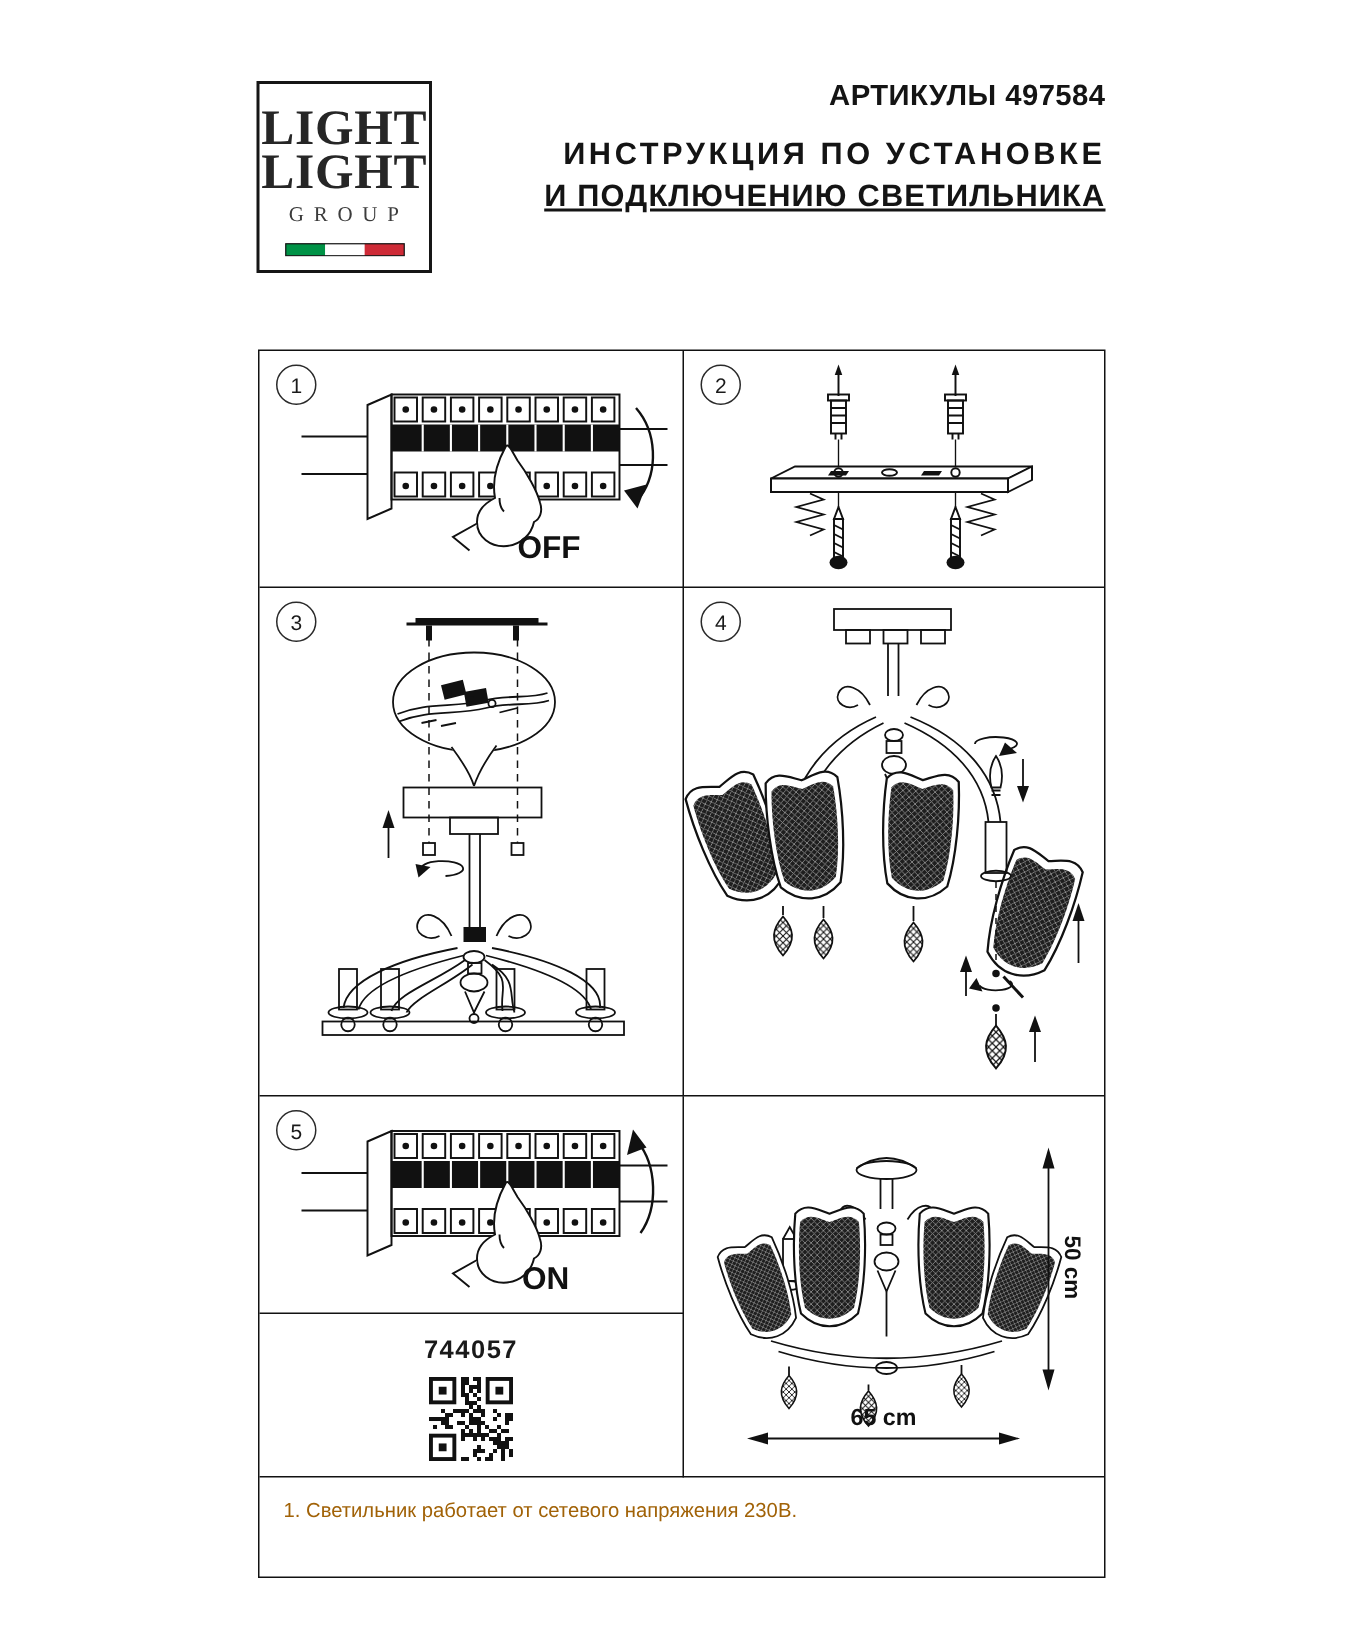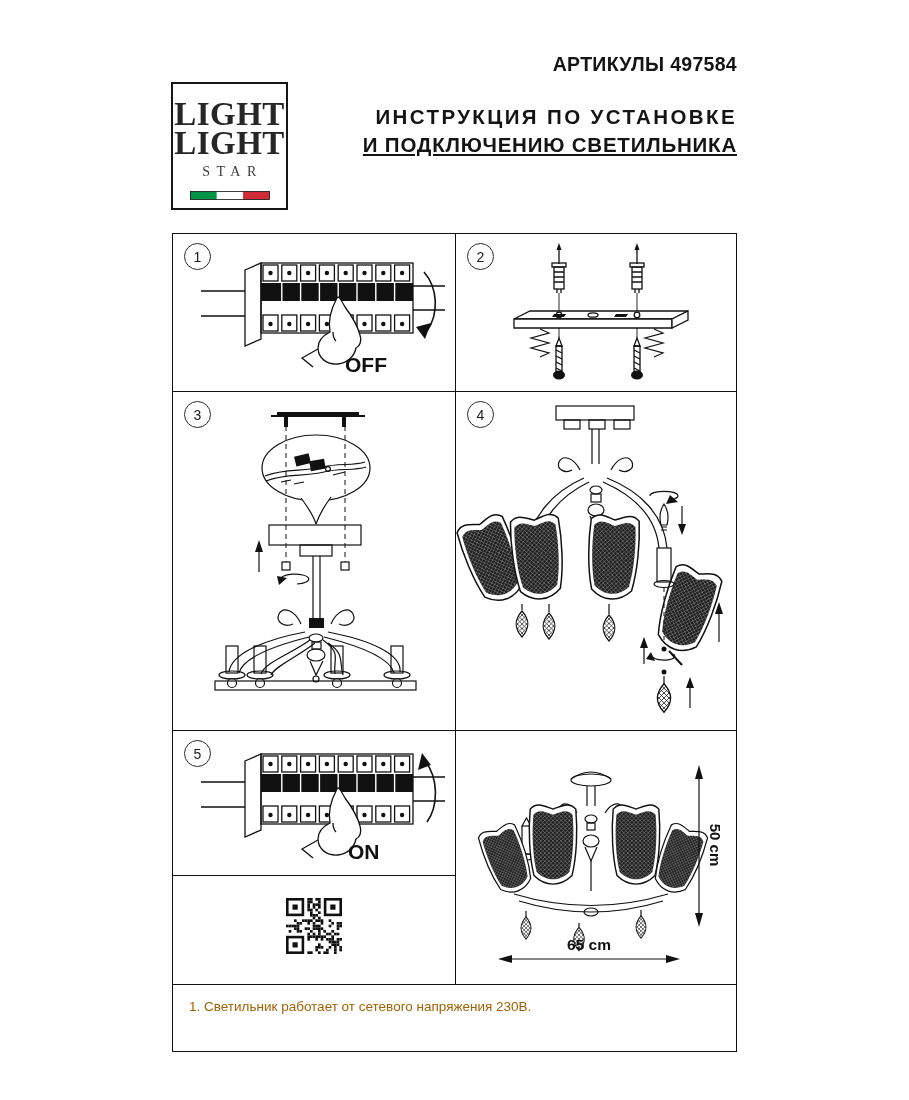--- a/index.html
+++ b/index.html
@@ -8,36 +8,35 @@
     font-family:"Liberation Sans", sans-serif; color:#1a1a1a;
     position:relative; overflow:hidden;
   }
   .page { position:absolute; inset:0; }
 
   
   .logo-box {
     position:absolute; left:171px; top:54px; width:117px; height:128px;
     border:2px solid #161616; box-sizing:border-box; text-align:center;
     background:#fff;
-    margin-top:28px;
   }
   .logo-word {
     font-family:"Liberation Serif", serif; font-weight:bold;
     font-size:33px; line-height:29px; letter-spacing:0.5px; color:#262626;
   }
   .logo-word.w1 { margin-top:16px; }
   .logo-group {
     font-family:"Liberation Serif", serif; font-size:14px;
     letter-spacing:6.5px; margin-top:6px; margin-left:6px; color:#3c3c3c;
   }
   .logo-flag { margin-top:6px; }
 
   .titles { position:absolute; right:172px; top:50px; text-align:right; font-weight:bold; color:#141414; }
   .t-series, .t-articles { font-size:19.5px; line-height:29px; letter-spacing:0.3px; }
-  .t-instr1 { margin-top:24px; font-size:20.5px; line-height:28px; letter-spacing:2.4px; }
+  .t-instr1 { margin-top:10px; font-size:20.5px; line-height:28px; letter-spacing:2.4px; }
   .t-instr2 { font-size:20.5px; line-height:28px; letter-spacing:0.8px;text-decoration:underline; }
 
   
   .sheet {
     position:absolute; left:172px; top:233px; width:565px; height:819px;
     border:1.6px solid #111; box-sizing:border-box;
     display:grid; grid-template-columns:283px 1fr;
     grid-template-rows:158px 339px 145px 109px 1fr;
     background:#fff;
   }
@@ -61,21 +60,21 @@
   .qr-wrap svg { display:inline-block; margin-top:8px; }
 </style>
 </head>
 <body>
 
 <div class="page">
 
   <div class="logo-box">
     <div class="logo-word w1">LIGHT</div>
     <div class="logo-word">LIGHT</div>
-    <div class="logo-group">STAR</div>
+    <div class="logo-group">GROUP</div>
     <div class="logo-flag">
       <svg width="80" height="9" viewBox="0 0 80 9">
         <rect x="0.5" y="0.5" width="26.3" height="8" fill="#009246"></rect>
         <rect x="26.8" y="0.5" width="26.3" height="8" fill="#ffffff"></rect>
         <rect x="53.1" y="0.5" width="26.3" height="8" fill="#ce2b37"></rect>
         <rect x="0.5" y="0.5" width="79" height="8" fill="none" stroke="#111" stroke-width="0.8"></rect>
       </svg>
     </div>
   </div>
 
@@ -529,20 +528,21 @@
             <polygon points="210,224 210,232 224,228" fill="#111" stroke="none"></polygon>
           </g>
         </g>
         <text transform="rotate(90 254 114)" x="254" y="114" text-anchor="middle" font-size="15" font-weight="bold">50 cm</text>
         <text x="133" y="219" text-anchor="middle" font-size="15.5" font-weight="bold">65 cm</text>
       </svg>
     </div>
 
     <div class="cell br bb">
       <div class="qr-wrap">
+        <div class="qr-article">744057</div>
         <svg width="56" height="56" viewBox="0 0 56 56">
           <g fill="#111">
             <rect x="1.3" y="1.3" width="15.6" height="15.6" fill="none" stroke="#111" stroke-width="2.6"></rect>
             <rect x="6.5" y="6.5" width="5.2" height="5.2"></rect>
             <rect x="39.1" y="1.3" width="15.6" height="15.6" fill="none" stroke="#111" stroke-width="2.6"></rect>
             <rect x="44.3" y="6.5" width="5.2" height="5.2"></rect>
             <rect x="1.3" y="39.1" width="15.6" height="15.6" fill="none" stroke="#111" stroke-width="2.6"></rect>
             <rect x="6.5" y="44.3" width="5.2" height="5.2"></rect>
             <g>
                 <rect x="21.33" y="0.00" width="2.67" height="2.67"></rect>

